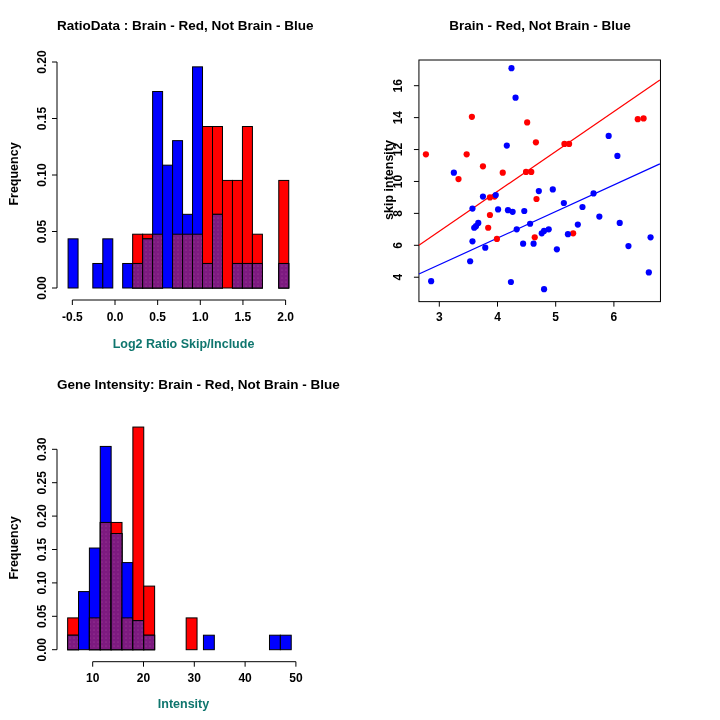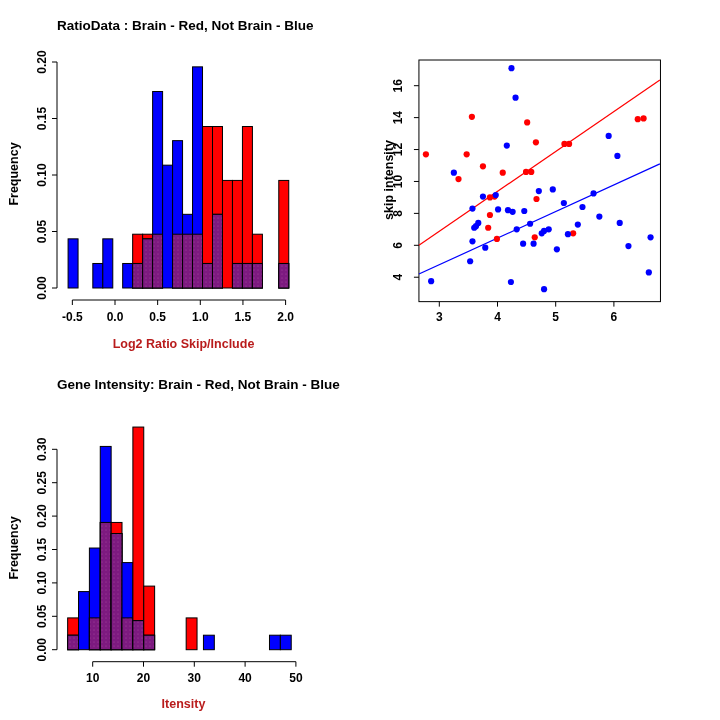--- a/index.html
+++ b/index.html
@@ -2,21 +2,21 @@
 <html><head>
 <meta charset="utf-8">
 <style>
   html,body{margin:0;padding:0;background:#fff;overflow:hidden;}
   #screen{position:relative;width:720px;height:720px;background:#ffffff;
           font-family:"Liberation Sans",sans-serif;}
   .panel{position:absolute;width:360px;height:360px;}
   .plot-svg{position:absolute;left:0;top:0;width:360px;height:360px;}
   .ctitle{position:absolute;font-weight:bold;font-size:13.5px;color:#000;
           text-align:center;white-space:nowrap;}
-  .xlab{position:absolute;font-weight:bold;font-size:12.5px;color:#b91c1c;
+  .xlab{position:absolute;font-weight:bold;font-size:12.5px;color:#0f766e;
         text-align:center;white-space:nowrap;}
   .ylab{position:absolute;width:200px;font-weight:bold;font-size:12.5px;color:#000;
         text-align:center;white-space:nowrap;transform:rotate(-90deg);}
 </style>
 </head>
 <body>
 
 <div id="screen">
 
   <section class="panel" style="left:0;top:0">
@@ -184,20 +184,21 @@
         <circle cx="173.584" cy="243.704" r="3.1" fill="#0000ff"></circle>
         <circle cx="196.86399999999998" cy="249.29000000000002" r="3.1" fill="#0000ff"></circle>
         <circle cx="268.45" cy="246.098" r="3.1" fill="#0000ff"></circle>
         <circle cx="290.566" cy="237.32" r="3.1" fill="#0000ff"></circle>
         <circle cx="110.14599999999999" cy="261.26" r="3.1" fill="#0000ff"></circle>
         <circle cx="288.82" cy="272.432" r="3.1" fill="#0000ff"></circle>
         <circle cx="71.15199999999999" cy="281.21000000000004" r="3.1" fill="#0000ff"></circle>
         <circle cx="150.88600000000002" cy="282.00800000000004" r="3.1" fill="#0000ff"></circle>
         <circle cx="184.06" cy="289.19" r="3.1" fill="#0000ff"></circle>
       </svg>
+    <div class="ctitle" style="left:59px;top:18px;width:242px">Brain - Red, Not Brain - Blue</div>
     <div class="ylab" style="left:-71px;top:173px">skip intensity</div>
   </section>
 
   <section class="panel" style="left:0;top:360px">
     <svg id="svg3" class="plot-svg" viewBox="0 0 360 360">
         <defs>
           <pattern id="pp3" width="4" height="4" patternUnits="userSpaceOnUse">
             <rect width="4" height="4" fill="#7d1a80"></rect>
             <circle cx="2" cy="2" r="0.55" fill="#a848a0"></circle>
           </pattern>
@@ -250,20 +251,20 @@
         <rect x="143.75400000000002" y="226.10639999999998" width="10.871199999999988" height="63.59360000000001" fill="#ff0000" stroke="#000" stroke-width="1"></rect>
         <rect x="143.75400000000002" y="275.20439999999996" width="10.871199999999988" height="14.495600000000024" fill="#0000ff" stroke="#000" stroke-width="1"></rect>
         <rect x="143.75400000000002" y="275.20439999999996" width="10.871199999999988" height="14.495600000000024" fill="url(#pp3)" stroke="#000" stroke-width="1"></rect>
         <rect x="186.172" y="257.90319999999997" width="10.871200000000016" height="31.79680000000002" fill="#ff0000" stroke="#000" stroke-width="1"></rect>
         <rect x="203.44400000000002" y="275.20439999999996" width="10.871199999999988" height="14.495600000000024" fill="#0000ff" stroke="#000" stroke-width="1"></rect>
         <rect x="269.484" y="275.20439999999996" width="10.871199999999988" height="14.495600000000024" fill="#0000ff" stroke="#000" stroke-width="1"></rect>
         <rect x="280.35519999999997" y="275.20439999999996" width="10.871200000000044" height="14.495600000000024" fill="#0000ff" stroke="#000" stroke-width="1"></rect>
       </svg>
     <div class="ctitle" style="left:57px;top:17px;width:253px">Gene Intensity: Brain - Red, Not Brain - Blue</div>
     <div class="ylab" style="left:-86px;top:181px">Frequency</div>
-    <div class="xlab" style="left:57px;top:337px;width:253px">Itensity</div>
+    <div class="xlab" style="left:57px;top:337px;width:253px">Intensity</div>
   </section>
 
   <section class="panel" style="left:360px;top:360px">
     
   </section>
 
 </div>
 
 </body></html>

